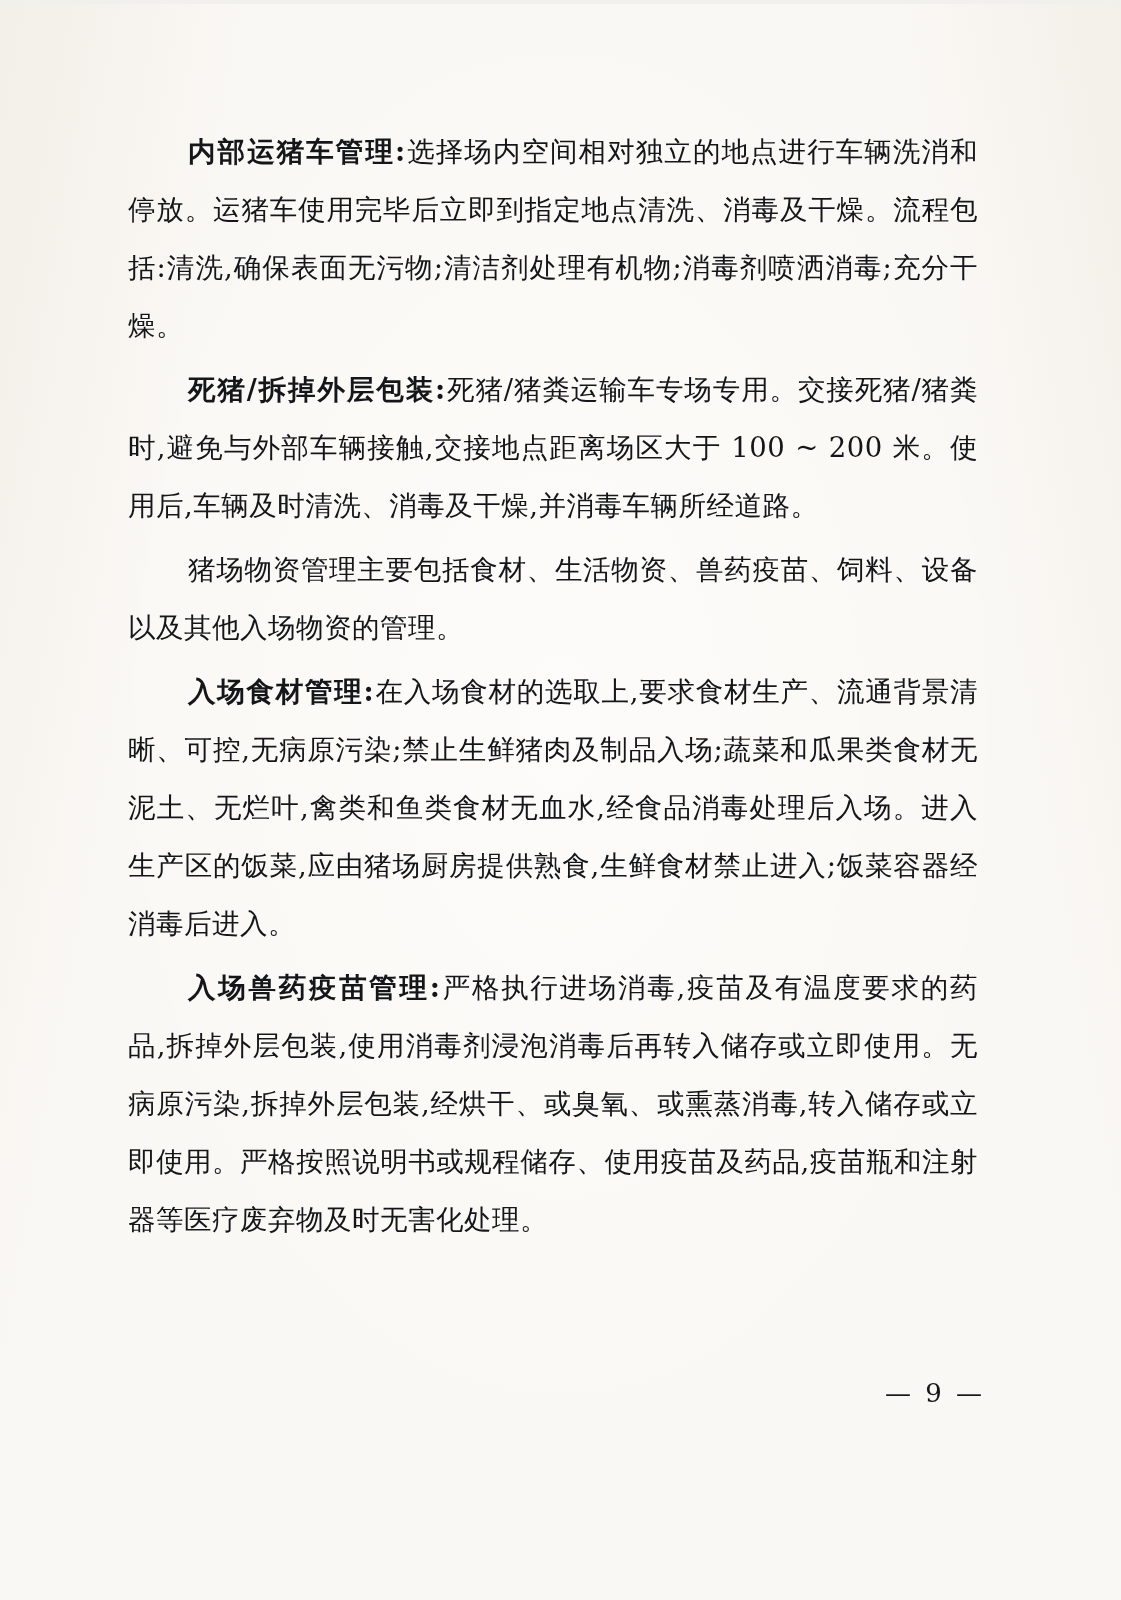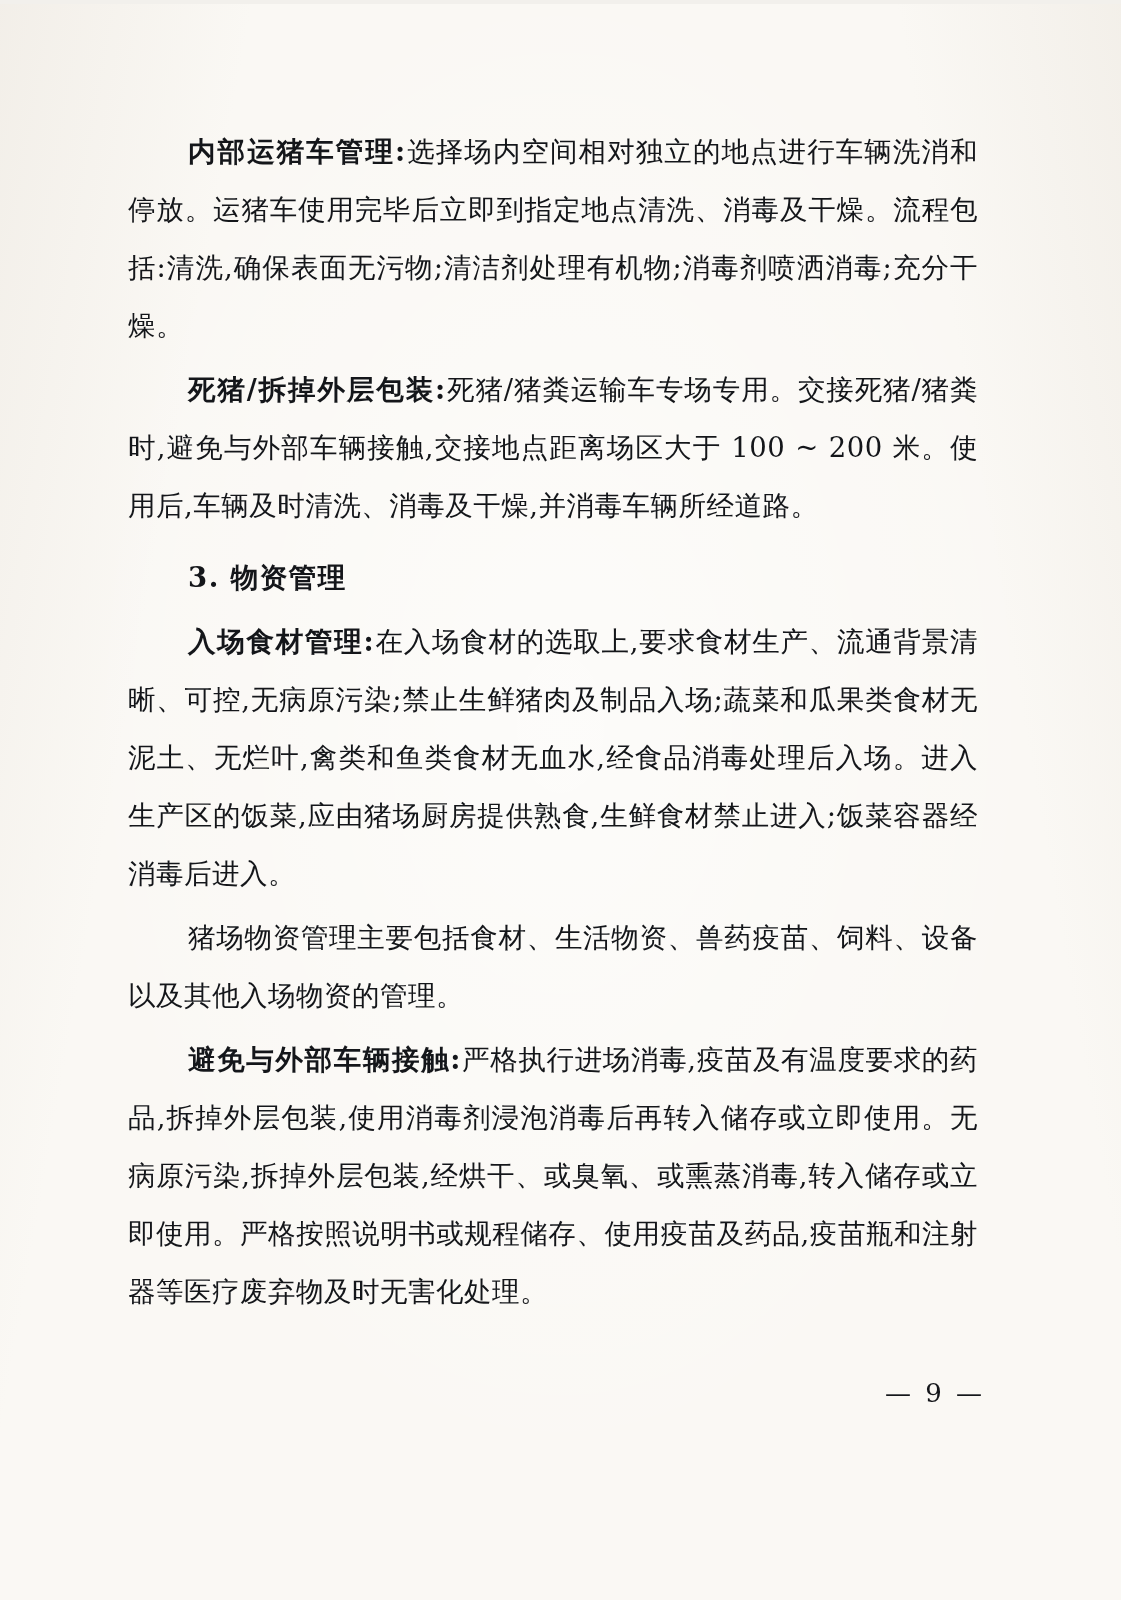--- a/index.html
+++ b/index.html
@@ -70,25 +70,24 @@
 <body>
 
 <div class="page">
 
   <div class="content">
 
     <p class="para"><span class="lead">内部运猪车管理:</span><span>选择场内空间相对独立的地点进行车辆洗消和停放。运猪车使用完毕后立即到指定地点清洗、消毒及干燥。流程包括:清洗,确保表面无污物;清洁剂处理有机物;消毒剂喷洒消毒;充分干燥。</span></p>
 
     <p class="para"><span class="lead">死猪/拆掉外层包装:</span><span>死猪/猪粪运输车专场专用。交接死猪/猪粪时,避免与外部车辆接触,交接地点距离场区大于 100 ~ 200 米。使用后,车辆及时清洗、消毒及干燥,并消毒车辆所经道路。</span></p>
 
-    <h2 class="heading">3. 物资管理</h2>
+
+    <p class="para"><span class="lead"></span><span>猪场物资管理主要包括食材、生活物资、兽药疫苗、饲料、设备以及其他入场物资的管理。</span></p>
 
     <p class="para"><span class="lead">入场食材管理:</span><span>在入场食材的选取上,要求食材生产、流通背景清晰、可控,无病原污染;禁止生鲜猪肉及制品入场;蔬菜和瓜果类食材无泥土、无烂叶,禽类和鱼类食材无血水,经食品消毒处理后入场。进入生产区的饭菜,应由猪场厨房提供熟食,生鲜食材禁止进入;饭菜容器经消毒后进入。</span></p>
 
-    <p class="para"><span class="lead"></span><span>猪场物资管理主要包括食材、生活物资、兽药疫苗、饲料、设备以及其他入场物资的管理。</span></p>
-
-    <p class="para"><span class="lead">避免与外部车辆接触:</span><span>严格执行进场消毒,疫苗及有温度要求的药品,拆掉外层包装,使用消毒剂浸泡消毒后再转入储存或立即使用。无病原污染,拆掉外层包装,经烘干、或臭氧、或熏蒸消毒,转入储存或立即使用。严格按照说明书或规程储存、使用疫苗及药品,疫苗瓶和注射器等医疗废弃物及时无害化处理。</span></p>
+    <p class="para"><span class="lead">入场兽药疫苗管理:</span><span>严格执行进场消毒,疫苗及有温度要求的药品,拆掉外层包装,使用消毒剂浸泡消毒后再转入储存或立即使用。无病原污染,拆掉外层包装,经烘干、或臭氧、或熏蒸消毒,转入储存或立即使用。严格按照说明书或规程储存、使用疫苗及药品,疫苗瓶和注射器等医疗废弃物及时无害化处理。</span></p>
 
   </div>
 
   <div class="page-number">— 9 —</div>
 
 </div>
 
 </body></html>

